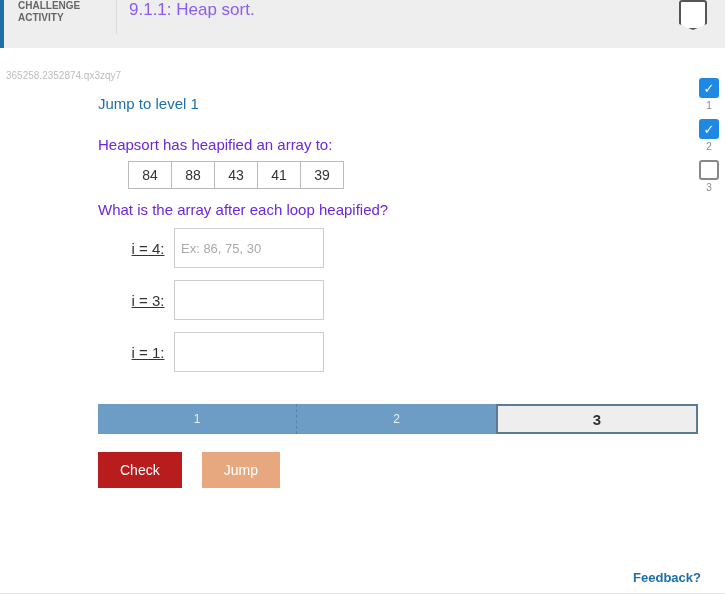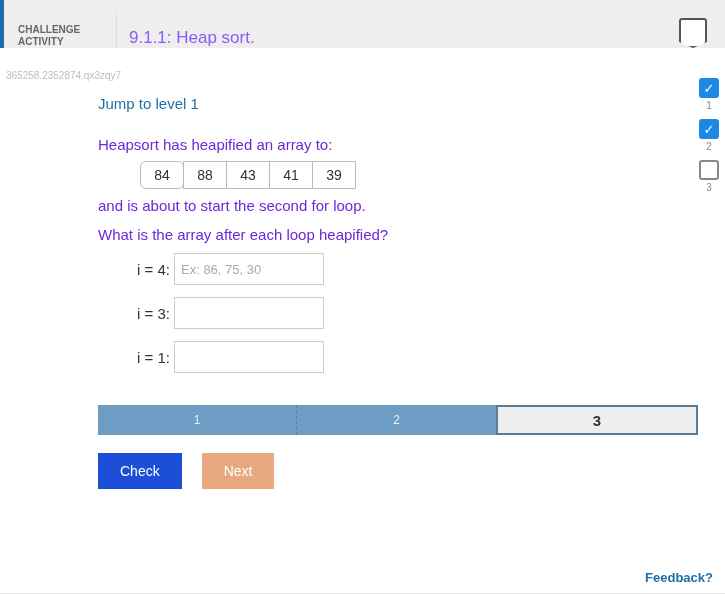--- a/index.html
+++ b/index.html
@@ -7,21 +7,21 @@
     font-family: Arial, Helvetica, sans-serif;
     background: #fff;
     width: 725px;
     height: 594px;
     overflow: hidden;
     position: relative;
     border-bottom: 1px solid #e5e5e5;
   }
   .header {
     display: flex;
-    align-items: flex-end;
+    align-items: flex-start;
     background: #eeeeee;
     border-left: 4px solid #1e6fa7;
     height: 48px;
     padding: 0 8px;
   }
   .challenge-label {
     font-size: 10px;
     font-weight: 700;
     color: #666;
     line-height: 1.2;
@@ -80,33 +80,33 @@
     width: 44px;
     height: 28px;
     border: 1px solid #bbb;
     display: flex;
     align-items: center;
     justify-content: center;
     font-size: 14px;
     color: #333;
     margin-left: -1px;
   }
-  .cell:first-child { margin-left: 12px; border-radius: 6px; }
+  .cell:first-child { margin-left: 0; }
   .inputs { margin: 10px 0 0 28px; }
   .row {
     display: flex;
     align-items: center;
     margin-bottom: 12px;
     font-size: 15px;
     color: #333;
   }
-  .row label { width: 44px; text-align: right; margin-right: 4px; }
+  .row label { width: 44px; text-align: center; margin-right: 4px; text-decoration: underline; }
   .row input {
     width: 150px;
-    height: 32px;
+    height: 40px;
     border: 1px solid #ccc;
     padding: 0 6px;
     font-size: 13px;
     color: #333;
   }
   .row input::placeholder { color: #aaa; }
   .progress {
     display: flex;
     margin: 32px 0 0 0;
     width: 600px;
@@ -134,21 +134,21 @@
   }
   .btns { display: flex; gap: 20px; margin-top: 18px; }
   .btn {
     height: 36px;
     padding: 0 22px;
     border: none;
     color: #fff;
     font-size: 14px;
     cursor: pointer;
   }
-  .btn.check { background: #1d4ed8; }
+  .btn.check { background: #b91c1c; }
   .btn.next { background: #e7a77f; }
   .side {
     position: absolute;
     right: 6px;
     top: 78px;
     display: flex;
     flex-direction: column;
     align-items: center;
     gap: 2px;
   }
@@ -158,21 +158,21 @@
     border-radius: 3px;
     display: flex;
     align-items: center;
     justify-content: center;
   }
   .sbox.done { background: #1e88e5; color: #fff; font-size: 13px; }
   .sbox.todo { border: 2px solid #888; background: #fff; }
   .snum { font-size: 10px; color: #888; margin-bottom: 6px; }
   .feedback {
     position: absolute;
-    right: 12px;
+    right: 24px;
     bottom: 8px;
     color: #1e6fa7;
     font-size: 13px;
     font-weight: 700;
     cursor: pointer;
   }
 </style>
 </head>
 <body>
 
@@ -194,21 +194,20 @@
   <div class="line">Heapsort has heapified an array to:</div>
 
   <div class="array">
     <div class="cell">84</div>
     <div class="cell">88</div>
     <div class="cell">43</div>
     <div class="cell">41</div>
     <div class="cell">39</div>
   </div>
 
-  <div class="line">and is about to start the second for loop.</div>
 
   <div class="line" style="margin-top:12px;">What is the array after each loop heapified?</div>
 
   <div class="inputs">
     <div class="row">
       <label>i = 4:</label>
       <input type="text" placeholder="Ex: 86, 75, 30" style="">
     </div>
     <div class="row">
       <label>i = 3:</label>
@@ -221,21 +220,21 @@
   </div>
 
   <div class="progress">
     <div class="seg done">1</div>
     <div class="seg done">2</div>
     <div class="seg current">3</div>
   </div>
 
   <div class="btns">
     <button class="btn check">Check</button>
-    <button class="btn next">Next</button>
+    <button class="btn next">Jump</button>
   </div>
 </div>
 
 <div class="side">
   <div class="sbox done">
       <span>✓</span>
     </div>
   <div class="snum">1</div>
   <div class="sbox done">
       <span>✓</span>

